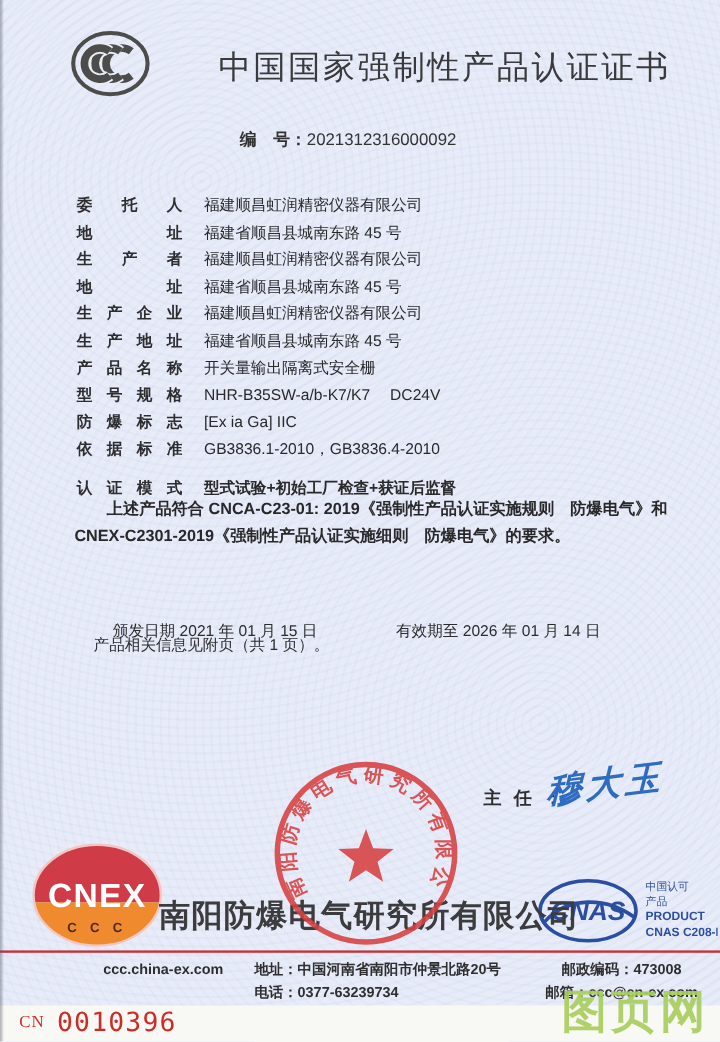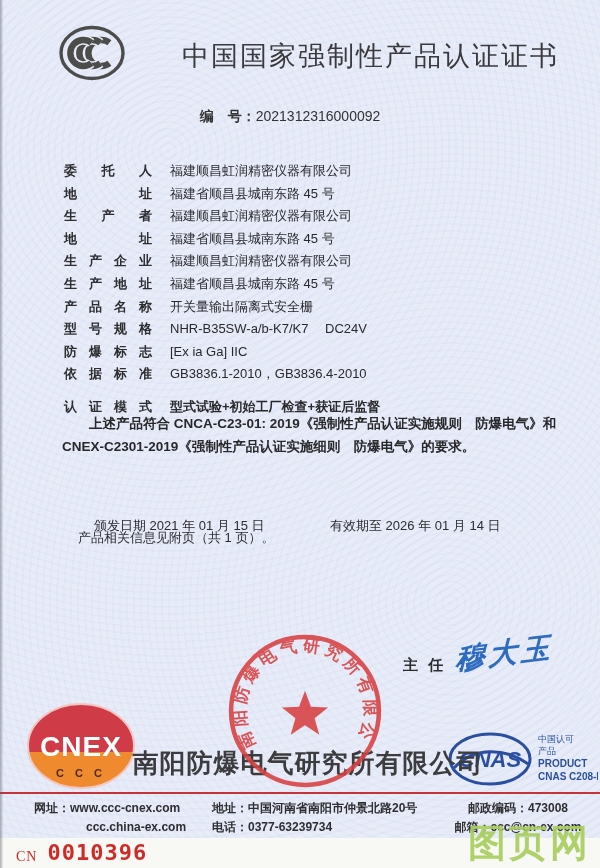--- a/index.html
+++ b/index.html
@@ -90,23 +90,23 @@
   .footer {
     position:absolute; left:0; top:799px; width:600px;
     font-size:12px; font-weight:600; color:#2e2e30; line-height:19px;
   }
   .fcol1 { position:absolute; left:34px; width:190px; }
   .fcol1 .line2 { padding-left:52px; }
   .fcol2 { position:absolute; left:212px; width:240px; }
   .fcol3 { position:absolute; left:438px; width:160px;text-align:center; }
   
   .bottom-strip { position:absolute; left:0; top:838px; width:600px; height:30px; background:#f8f8f5; }
-  .serial { position:absolute; left:16px; top:840px; display:flex; align-items:flex-end; color:#cf2b26; }
+  .serial { position:absolute; left:16px; top:840px; display:flex; align-items:center; color:#cf2b26; }
   .serial-prefix { font-family:"Liberation Serif","DejaVu Serif",serif; font-size:14px; margin-right:10px; letter-spacing:1px; }
-  .serial-number { font-family:"DejaVu Sans Mono","Liberation Mono",monospace; font-size:22px; font-weight:bold; letter-spacing:1px; }
+  .serial-number { font-family:"DejaVu Sans Mono","Liberation Mono",monospace; font-size:22px; font-weight:normal; letter-spacing:1px; }
   .watermark {
     position:absolute; left:468px; top:818px; z-index:50;
     font-size:38px; font-weight:bold; letter-spacing:3px;
     color:rgba(168,205,92,0.92); white-space:nowrap;
   }
   svg text { font-family:"Liberation Sans","DejaVu Sans",sans-serif; }
 </style>
 </head>
 <body>
 
@@ -229,21 +229,20 @@
       <text x="90" y="12" font-size="9" fill="#2a4fa2">中国认可</text>
       <text x="90" y="24" font-size="9" fill="#2a4fa2">产品</text>
       <text x="90" y="37" font-size="10" font-weight="bold" fill="#2a4fa2">PRODUCT</text>
       <text x="90" y="50" font-size="10" font-weight="bold" fill="#2a4fa2">CNAS C208-P</text>
     </svg>
   </div>
 
   <div class="red-line"></div>
   <div class="footer">
     <div class="fcol1">
-      <div>网址：www.ccc-cnex.com</div>
       <div class="line2">ccc.china-ex.com</div>
     </div>
     <div class="fcol2">
       <div>地址：中国河南省南阳市仲景北路20号</div>
       <div>电话：0377-63239734</div>
     </div>
     <div class="fcol3">
       <div>邮政编码：473008</div>
       <div>邮箱：ccc@cn-ex.com</div>
     </div>

